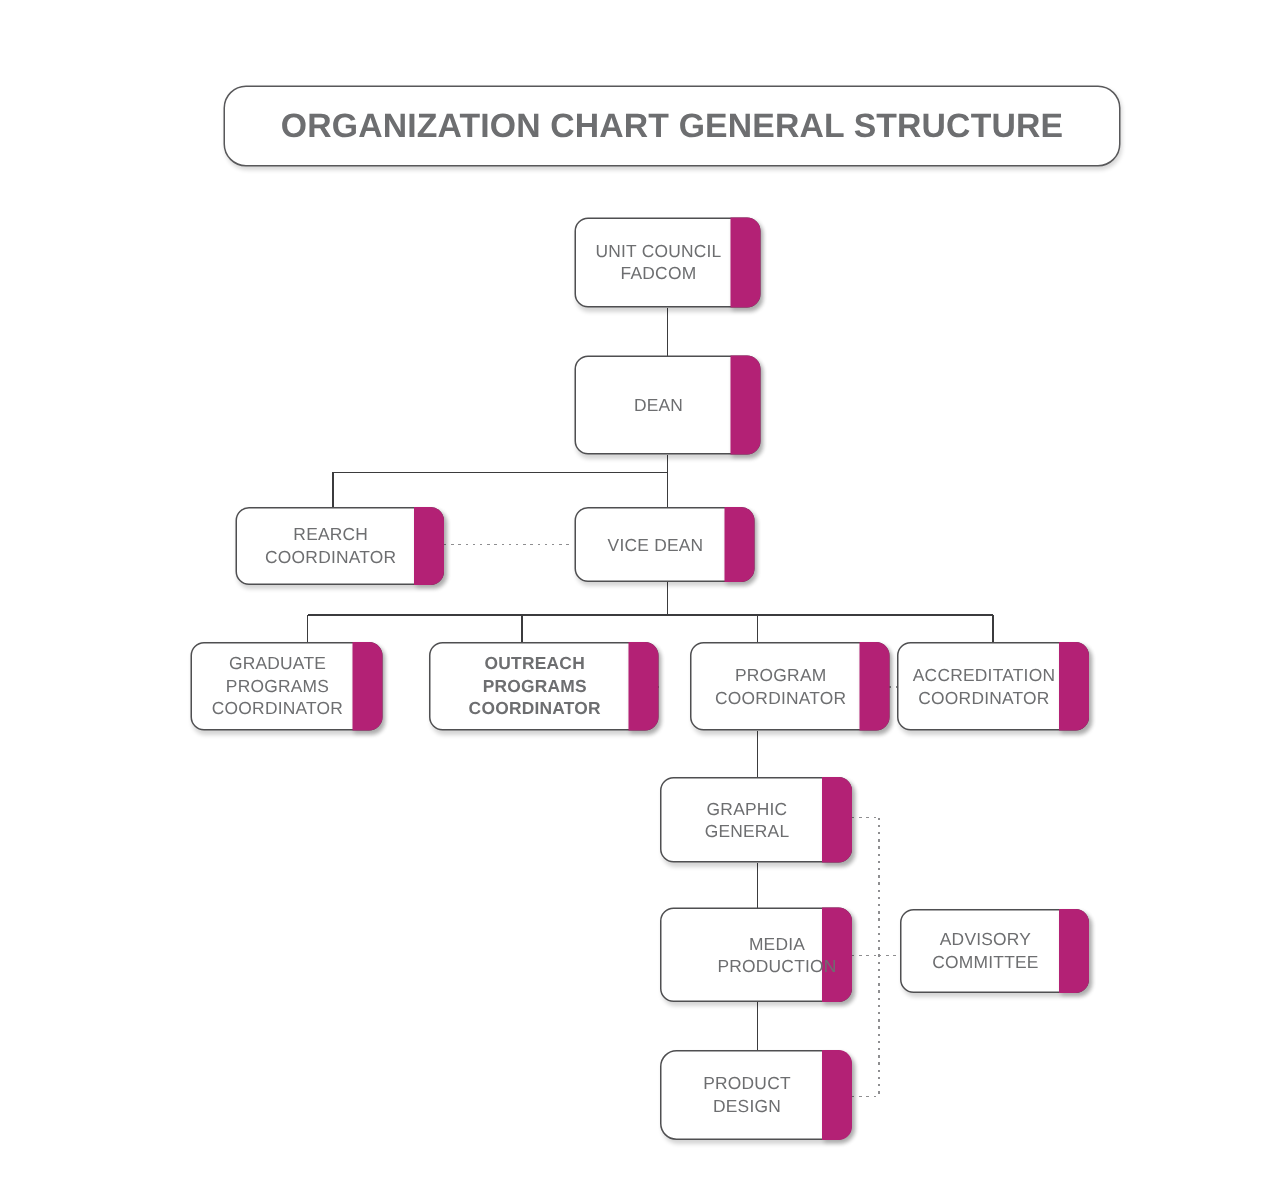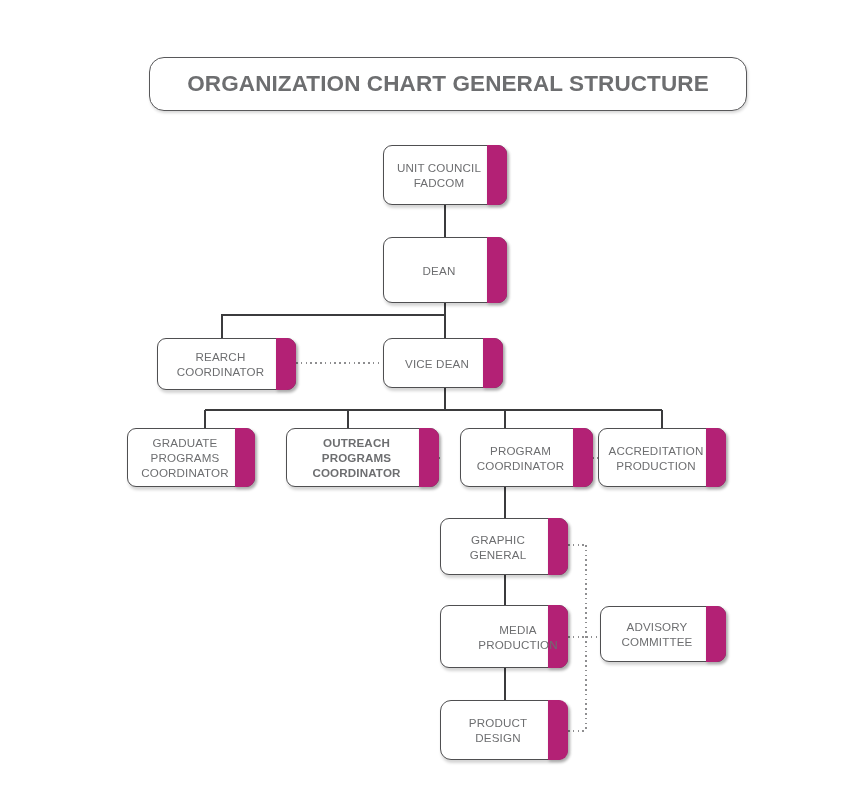--- a/index.html
+++ b/index.html
@@ -171,21 +171,21 @@
 
   <div class="node" style="left:440px; top:428px; width:133px; height:59px;margin-left:20px;">
     <span class="tab"></span>
     <span class="label">PROGRAM
 COORDINATOR</span>
   </div>
 
   <div class="node" style="left:598px; top:428px; width:128px; height:59px;">
     <span class="tab"></span>
     <span class="label">ACCREDITATION
-PRODUCTION</span>
+COORDINATOR</span>
   </div>
 
   <div class="node" style="left:440px; top:518px; width:128px; height:57px;">
     <span class="tab"></span>
     <span class="label">GRAPHIC
 GENERAL</span>
   </div>
 
   <div class="node" style="left:440px; top:605px; width:128px; height:63px;padding-left:40px;">
     <span class="tab"></span>

